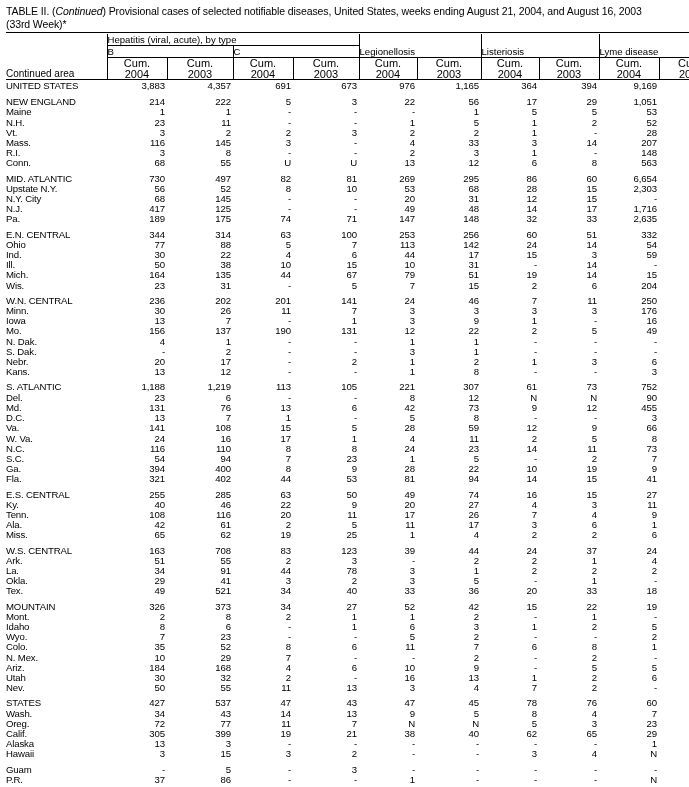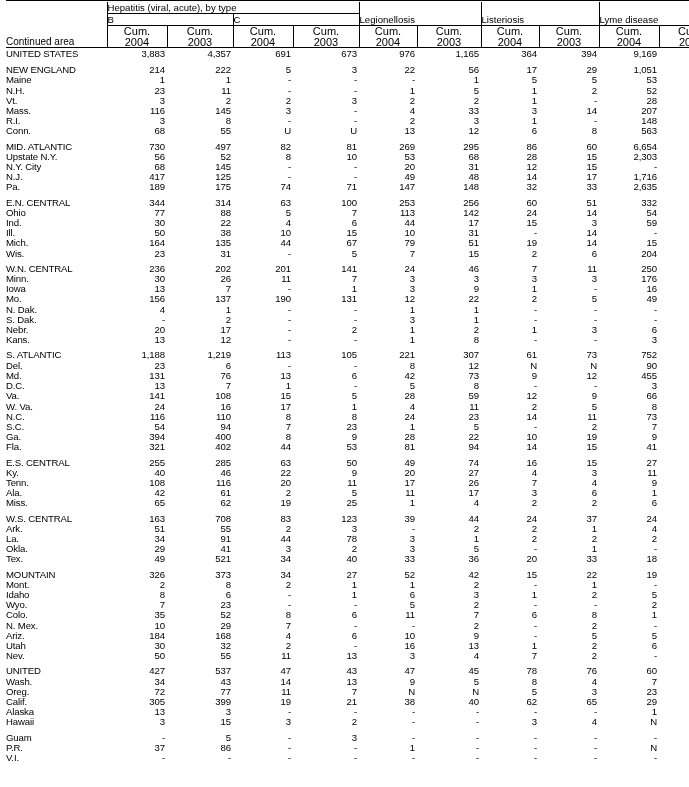--- a/index.html
+++ b/index.html
@@ -89,20 +89,24 @@
   tr.group-start td { padding-top: 5px; }
   tr.total td { padding-top: 1px; padding-bottom: 1px; }
 
   .rule-under-hdr td { border-top: 1.6px solid #000; height:0; font-size:0; line-height:0;}
 </style>
 </head>
 <body>
 
 <div class="page">
 
+  <div class="title">
+    <span>TABLE II. (</span><i>Continued</i><span>) Provisional cases of selected notifiable diseases, United States, weeks ending August 21, 2004, and August 16, 2003</span><br>
+    <span>(33rd Week)*</span>
+  </div>
 
   <table class="tbl">
     <colgroup>
       <col style="width:101px">
       <col style="width:60px">
         <col style="width:66px">
       <col style="width:60px">
         <col style="width:66px">
       <col style="width:58px">
         <col style="width:64px">
@@ -891,21 +895,21 @@
           <td class="num">11</td>
           <td class="num">13</td>
           <td class="num">3</td>
           <td class="num">4</td>
           <td class="num">7</td>
           <td class="num">2</td>
           <td class="num">-</td>
           <td class="num">3</td>
         </tr>
         <tr class="data group-start">
-          <td class="area">UNITED</td>
+          <td class="area">STATES</td>
           <td class="num">427</td>
           <td class="num">537</td>
           <td class="num">47</td>
           <td class="num">43</td>
           <td class="num">47</td>
           <td class="num">45</td>
           <td class="num">78</td>
           <td class="num">76</td>
           <td class="num">60</td>
           <td class="num">53</td>

